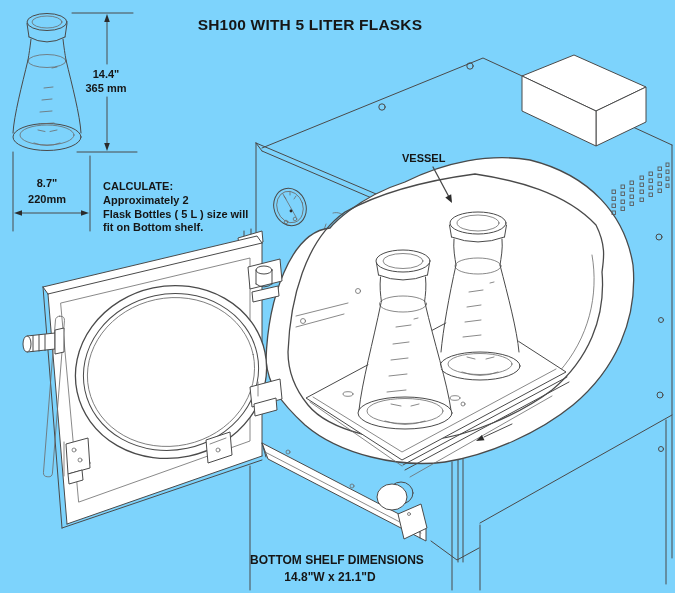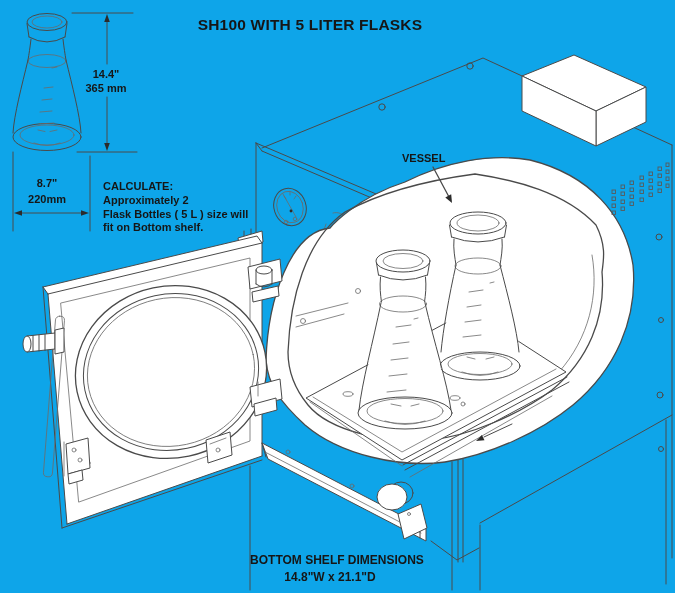--- a/index.html
+++ b/index.html
@@ -1,16 +1,16 @@
 <!DOCTYPE html>
 <html><head>
 <meta charset="utf-8">
 <style>
   html,body{margin:0;padding:0;background:#ffffff;}
-  .stage{position:relative;width:675px;height:593px;background:#0ea5e9;overflow:hidden;
+  .stage{position:relative;width:675px;height:593px;background:#7dd3fc;overflow:hidden;
          font-family:"Liberation Sans",sans-serif;}
   svg{display:block;}
   .ln{fill:none;stroke:#4a4a4a;stroke-width:1;stroke-linecap:round;stroke-linejoin:round;}
   .ln2{fill:none;stroke:#4a4a4a;stroke-width:1.3;stroke-linecap:round;stroke-linejoin:round;}
   .lt{fill:none;stroke:#6b6b6b;stroke-width:0.8;stroke-linecap:round;}
   .fw{fill:#ffffff;stroke:#4a4a4a;stroke-width:1;stroke-linejoin:round;}
   .fw2{fill:#ffffff;stroke:#4a4a4a;stroke-width:1.3;stroke-linejoin:round;}
   .fo{fill:#ffffff;stroke:none;}
   .hd{fill:#2b2b2b;stroke:none;}
   .vent{fill:none;stroke:#5a5a5a;stroke-width:0.9;}

